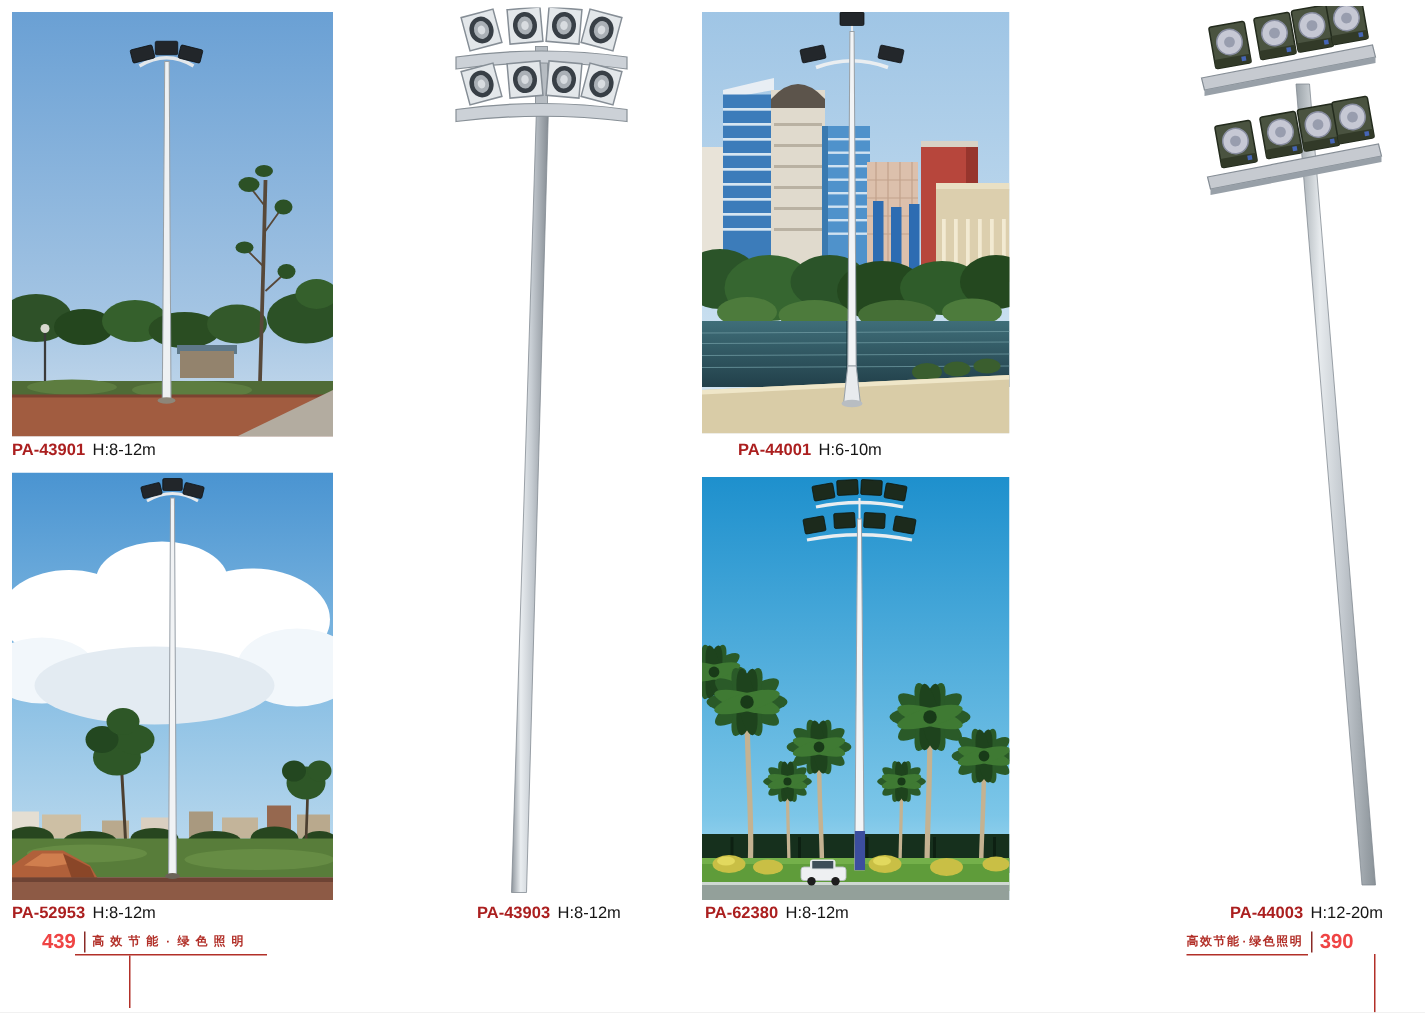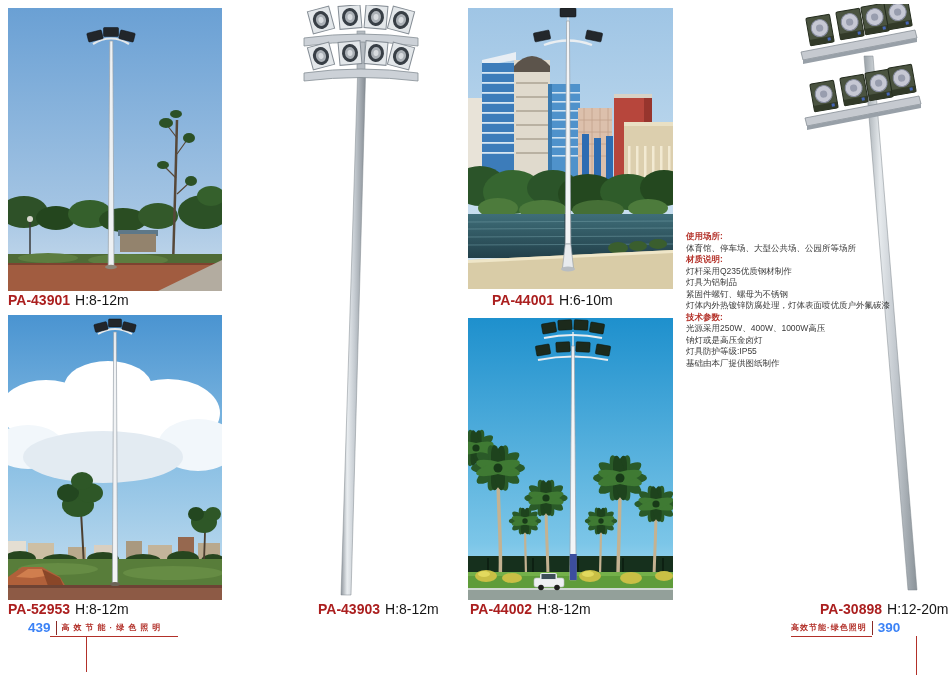--- a/index.html
+++ b/index.html
@@ -6,33 +6,33 @@
   .page{position:relative;width:950px;height:675px;background:#ffffff;overflow:hidden;
         font-family:"Liberation Sans","DejaVu Sans",sans-serif;}
   figure{margin:0;position:absolute;}
   figure svg{display:block;width:100%;height:100%;}
   .ph1{left:8px;top:8px;width:214px;height:283px;}
   .ph2{left:8px;top:315px;width:214px;height:285px;}
   .rn3{left:300px;top:5px;width:124px;height:592px;}
   .ph3{left:468px;top:8px;width:205px;height:281px;}
   .ph4{left:468px;top:318px;width:205px;height:282px;}
   .rn6{left:793px;top:4px;width:138px;height:590px;}
-  .caption{position:absolute;white-space:nowrap;font-size:14px;line-height:14px;}
+  .caption{position:absolute;white-space:nowrap;font-size:11px;line-height:14px;}
   .caption .code{font-weight:700;color:#ab1f1f;}
   .caption .hval{color:#161616;margin-left:5px;}
   .cap1{left:8px;top:293px;} .cap2{left:8px;top:602px;} .cap3{left:318px;top:602px;text-align:right;}
   .cap4{left:492px;top:293px;} .cap5{left:470px;top:602px;} .cap6{left:820px;top:602px;}
   .info{position:absolute;left:686px;top:231px;width:212px;}
   .info p{margin:0;font-size:8.5px;line-height:11.5px;color:#3b3b3b;white-space:nowrap;}
   .info p.red{color:#b5342c;font-weight:700;}
   .f-left,.f-right{position:absolute;top:619px;height:17px;display:flex;align-items:center;}
   .f-left{left:28px;} .f-right{left:791px;}
-  .fnum{font-size:13.5px;font-weight:700;color:#3b82f6;}
+  .fnum{font-size:13.5px;font-weight:700;color:#ef4444;}
   .fsep{width:1px;height:14px;background:#8a2a26;margin:0 5px;}
-  .fslogan{font-size:8px;font-weight:700;color:#b23029;}
+  .fslogan{font-size:8px;font-weight:700;color:#b23029;font-family:Liberation Mono, monospace;}
   .f-left .fslogan{letter-spacing:4px;}
   .f-right .fslogan{letter-spacing:1px;}
   .rule{position:absolute;background:#b23029;}
   .rule-l{left:50px;top:636px;width:128px;height:1px;}
   .rule-r{left:791px;top:636px;width:81px;height:1px;}
   .vrule-l{left:86px;top:637px;width:1px;height:35px;}
   .vrule-r{left:916px;top:636px;width:1px;height:39px;}
 </style>
 </head>
 <body>
@@ -452,40 +452,26 @@
   <div class="caption cap2">
     <span class="code">PA-52953</span><span class="hval">H:8-12m</span>
   </div>
   <div class="caption cap3">
     <span class="code">PA-43903</span><span class="hval">H:8-12m</span>
   </div>
   <div class="caption cap4">
     <span class="code">PA-44001</span><span class="hval">H:6-10m</span>
   </div>
   <div class="caption cap5">
-    <span class="code">PA-44002</span><span class="hval">H:8-12m</span>
+    <span class="code">PA-62380</span><span class="hval">H:8-12m</span>
   </div>
   <div class="caption cap6">
-    <span class="code">PA-30898</span><span class="hval">H:12-20m</span>
-  </div>
-
-  <div class="info">
-    <p class="red">使用场所:</p>
-    <p>体育馆、停车场、大型公共场、公园所等场所</p>
-    <p class="red">材质说明:</p>
-    <p>灯杆采用Q235优质钢材制作</p>
-    <p>灯具为铝制品</p>
-    <p>紧固件螺钉、螺母为不锈钢</p>
-    <p>灯体内外热镀锌防腐处理，灯体表面喷优质户外氟碳漆</p>
-    <p class="red">技术参数:</p>
-    <p>光源采用250W、400W、1000W高压</p>
-    <p>钠灯或是高压金卤灯</p>
-    <p>灯具防护等级:IP55</p>
-    <p>基础由本厂提供图纸制作</p>
-  </div>
+    <span class="code">PA-44003</span><span class="hval">H:12-20m</span>
+  </div>
+
 
   <div class="f-left">
     <span class="fnum">439</span>
     <span class="fsep"></span>
     <span class="fslogan">高效节能·绿色照明</span>
   </div>
   <div class="rule rule-l"></div>
   <div class="rule vrule-l"></div>
 
   <div class="f-right">

